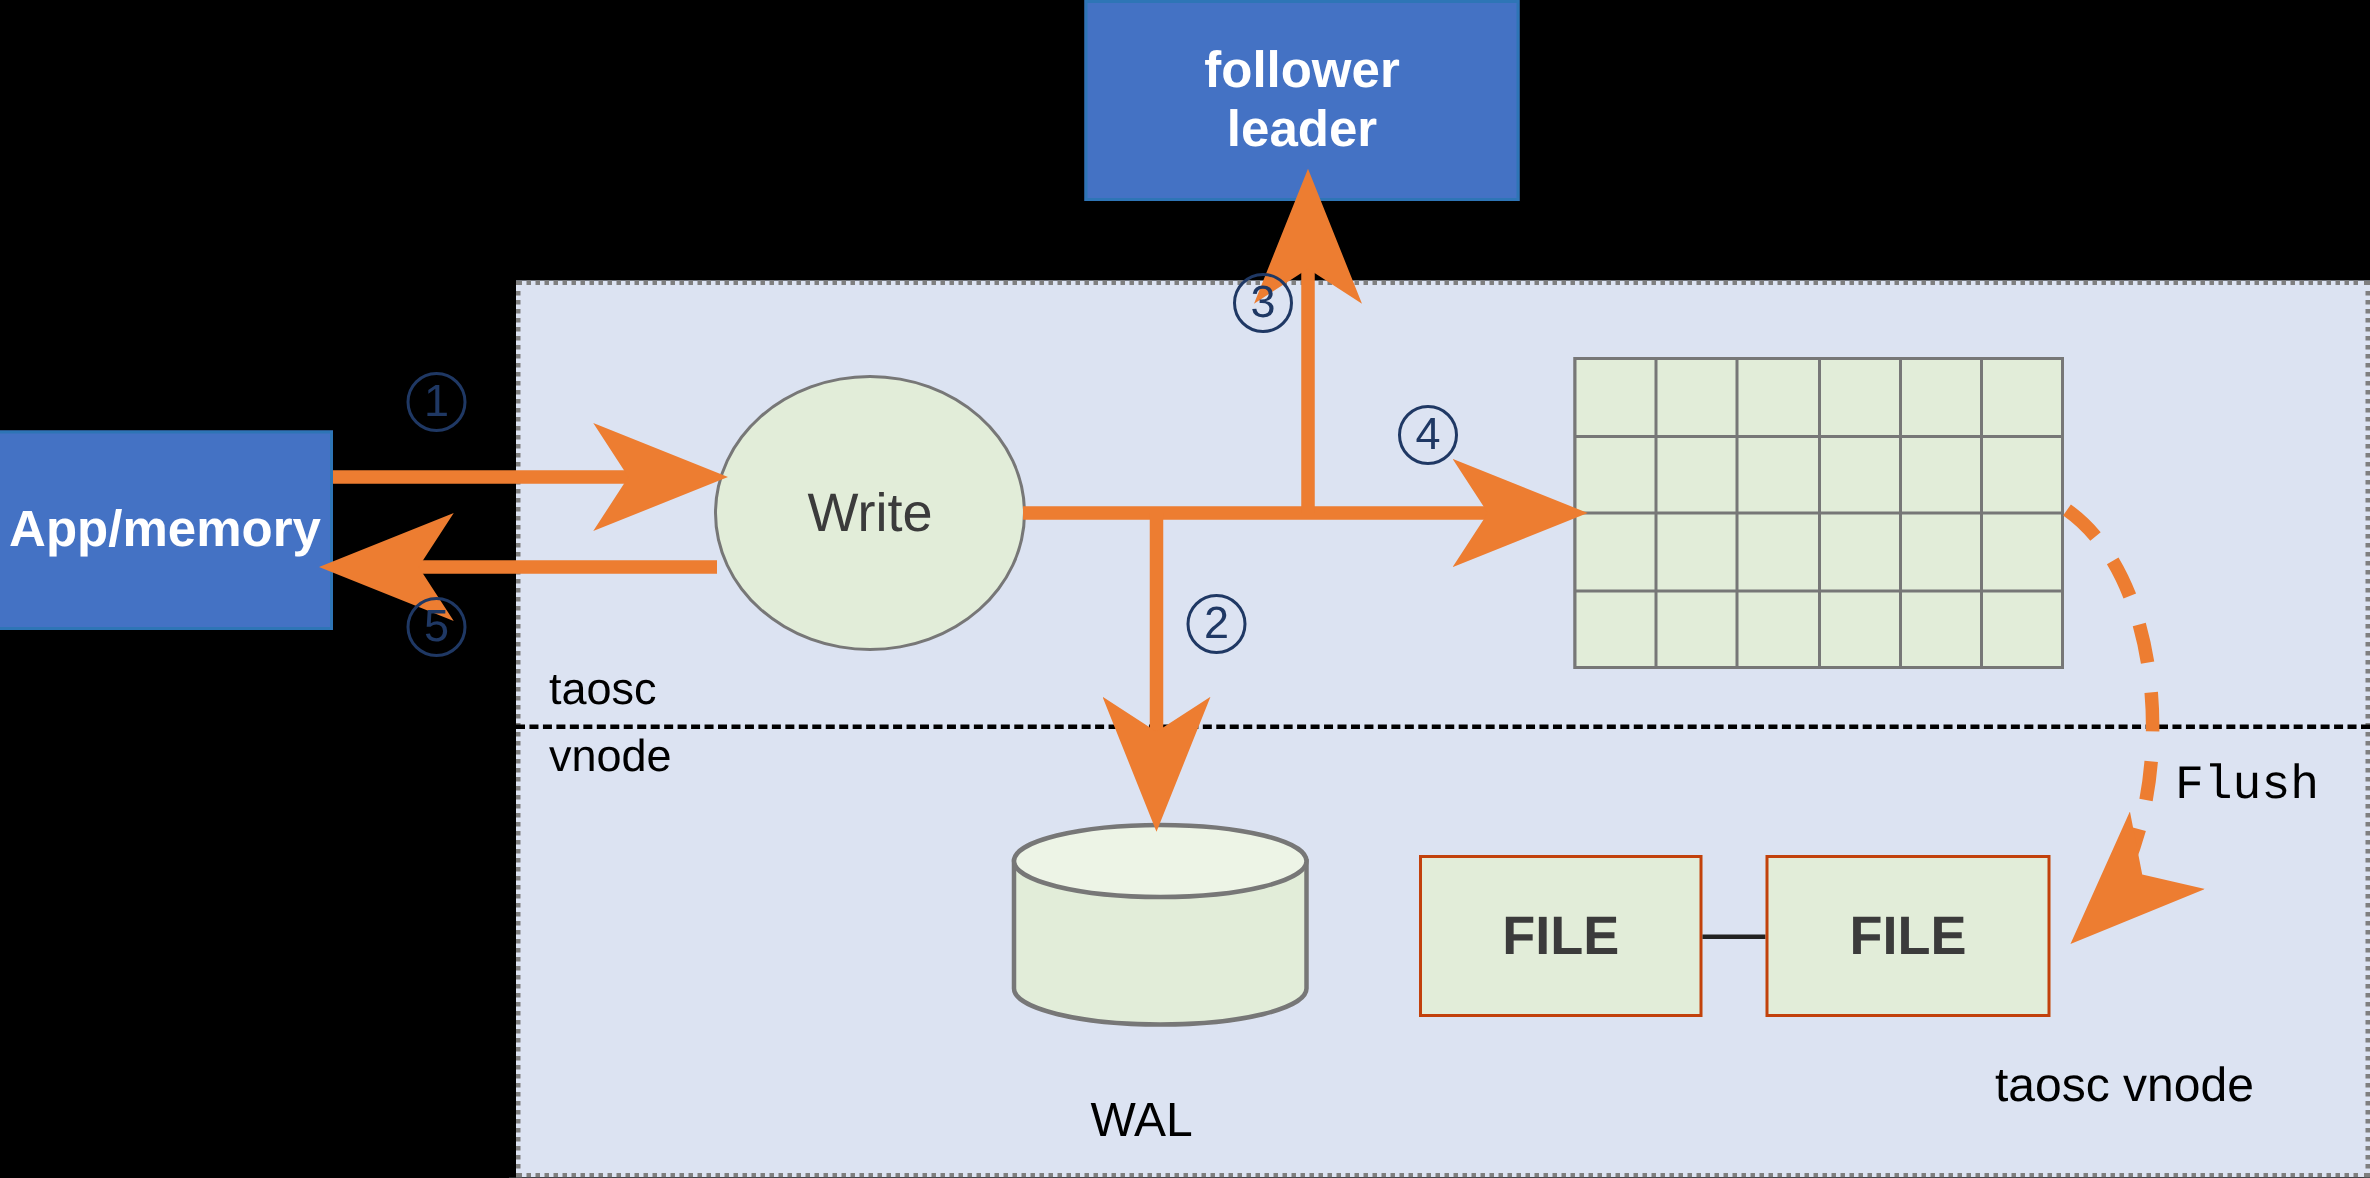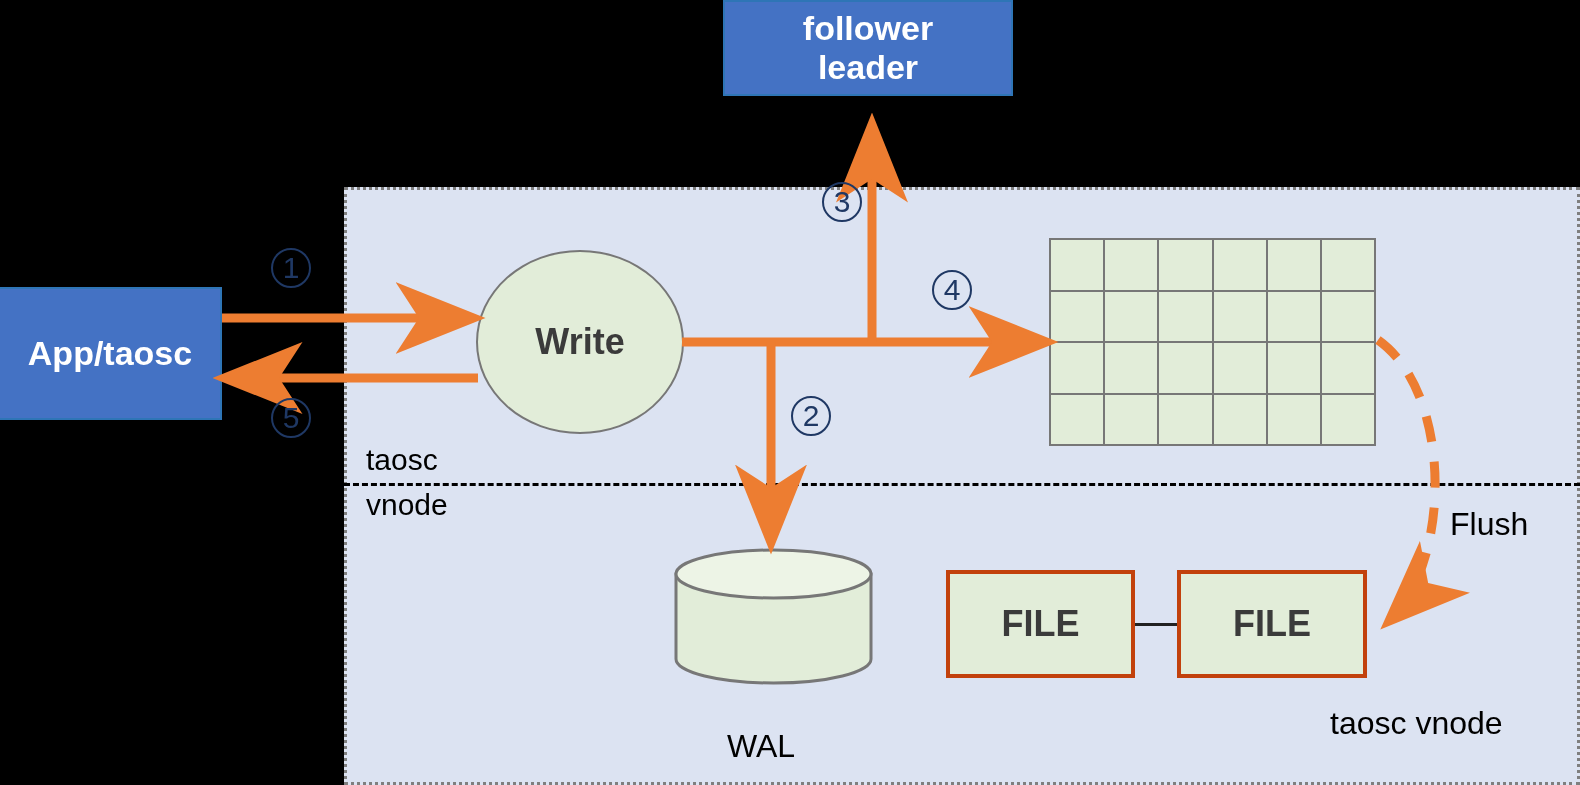--- a/index.html
+++ b/index.html
@@ -42,56 +42,56 @@
     left: 344px;
     top: 483px;
     width: 1236px;
     height: 0;
     border-top: 3px dashed #000000;
   }
   #memory-label { left: 366px; top: 443px; }
   #disk-label   { left: 366px; top: 488px; }
   #leader-vnode-label { left: 1330px; top: 706px; font-size: 32px; }
   #wal-label { left: 727px; top: 705px; font-size: 32px; margin-top: 24px; }
-  #flush-label { left: 1450px; top: 507px; font-size: 32px; }
+  #flush-label { left: 1450px; top: 507px; font-size: 32px; font-family: Liberation Mono, monospace; }
 
   
   .blue-box {
     position: absolute;
     background: #4472c4;
     border: 2px solid #2e75b6;
     box-sizing: border-box;
     display: flex;
     align-items: center;
     justify-content: center;
     color: #ffffff;
     font-weight: bold;
     text-align: center;
     line-height: 1.15;
   }
   #follower-vnode-box {
-    left: 723px; top: 0px; width: 290px; height: 96px;
+    left: 723px; top: 0px; width: 290px; height: 134px;
     font-size: 34px;
   }
   #app-taosc-box {
     left: -2px; top: 287px; width: 224px; height: 133px;
     font-size: 34px;
   }
 
   
   #write-node {
     position: absolute;
     left: 476px; top: 250px;
     width: 208px; height: 184px;
     background: #e2edd9;
     border: 2px solid #777777;
     border-radius: 50%;
     box-sizing: border-box;
     display: flex; align-items: center; justify-content: center;
-    color: #3b3b3b; font-weight: bold; font-size: 36px;
+    color: #3b3b3b; font-weight: normal; font-size: 36px;
   }
 
   
   #mem-grid {
     position: absolute;
     left: 1049px; top: 238px;
     width: 327px; height: 208px;
     display: grid;
     grid-template-columns: repeat(6, 1fr);
     grid-template-rows: repeat(4, 1fr);
@@ -106,21 +106,21 @@
   #wal-cylinder {
     position: absolute;
     left: 674px; top: 548px;
     width: 199px; height: 137px;
   }
 
   
   .file-box {
     position: absolute;
     background: #e2edd9;
-    border: 4px solid #c2410c;
+    border: 2px solid #c2410c;
     box-sizing: border-box;
     display: flex; align-items: center; justify-content: center;
     color: #3b3b3b; font-weight: bold; font-size: 36px;
     top: 570px; height: 108px;
   }
   #file-box-1 { left: 946px; width: 189px; }
   #file-box-2 { left: 1177px; width: 190px; }
   #file-connector {
     position: absolute;
     left: 1135px; top: 623px; width: 43px; height: 0;
@@ -169,21 +169,21 @@
   <div class="panel-label" id="flush-label">Flush</div>
 
   <div class="blue-box" id="follower-vnode-box">
     <div>
       <div>follower</div>
       <div>leader</div>
     </div>
   </div>
 
   <div class="blue-box" id="app-taosc-box">
-    <span>App/taosc</span>
+    <span>App/memory</span>
   </div>
 
   <div id="write-node">
     <span>Write</span>
   </div>
 
   <div id="mem-grid">
       <div class="cell"></div>
       <div class="cell"></div>
       <div class="cell"></div>

